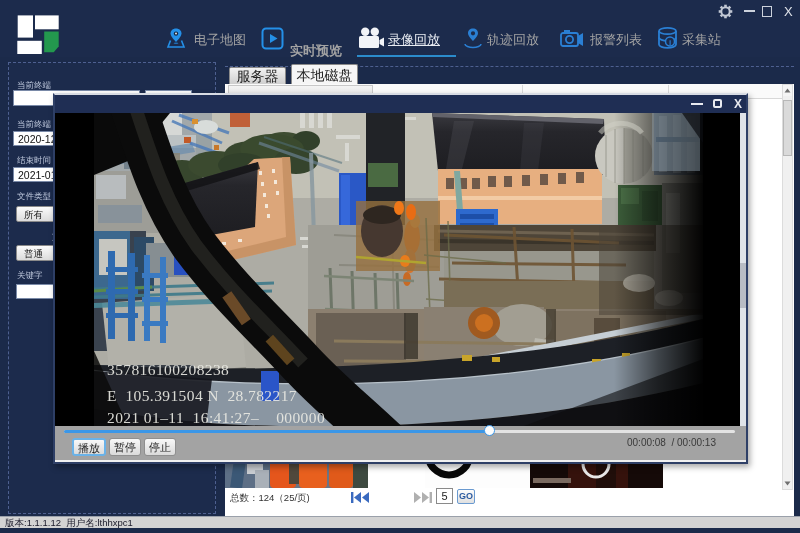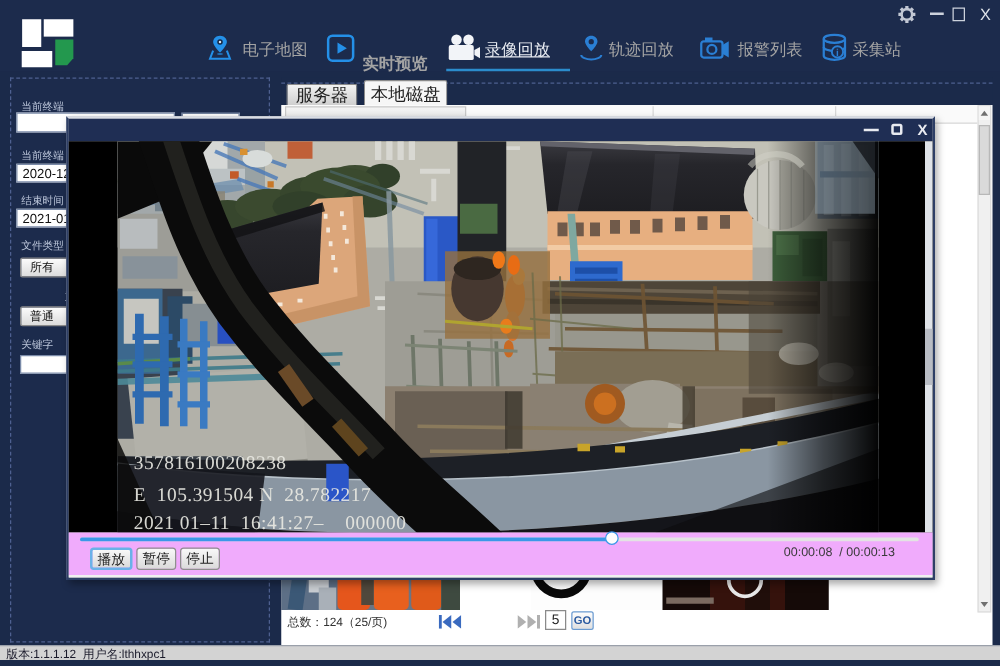--- a/index.html
+++ b/index.html
@@ -19,21 +19,21 @@
   #main{left:225px;top:62px;width:569px;height:454px;background:#1b2a4a;}
   #whitearea{left:225px;top:84px;width:569px;height:432px;background:#ffffff;}
   .tab{position:absolute;font-size:14px;color:#222;text-align:center;box-sizing:border-box;}
   
   #statusbar{left:0;top:516px;width:800px;height:12px;background:#d3d3d3;border-top:1px solid #9aa0aa;box-sizing:border-box;}
   #statustext{left:5px;top:517px;font-size:9.5px;color:#1a1a2a;}
   
   #popup{left:53px;top:93px;width:695px;height:371px;background:#c2c2c2;border:2px solid #2e3f66;border-top:2px solid #d8dce4;box-sizing:border-box;box-shadow:2px 3px 6px rgba(0,0,0,0.35);}
   #ptitle{left:0;top:0;width:691px;height:18px;background:#1f2e54;}
   #pvideo{left:0;top:18px;width:691px;height:313px;background:#000;}
-  #pctrl{left:0;top:331px;width:691px;height:34px;background:#f0abfc;}
+  #pctrl{left:0;top:331px;width:691px;height:34px;background:#a3a3a3;}
   .btn{position:absolute;background:linear-gradient(#f8f8f8,#dadada);border:1px solid #8f8f8f;border-radius:3px;font-size:11px;color:#222;text-align:center;line-height:15px;box-sizing:border-box;}
 </style>
 </head>
 <body>
 <div id="win">
 
   <div class="abs" id="topbar">
 
     <svg class="abs" style="left:17px;top:14px;" width="44" height="40" viewBox="0 0 44 40">
       <rect x="0.7" y="1.4" width="15.3" height="22.2" fill="#fff"></rect>

